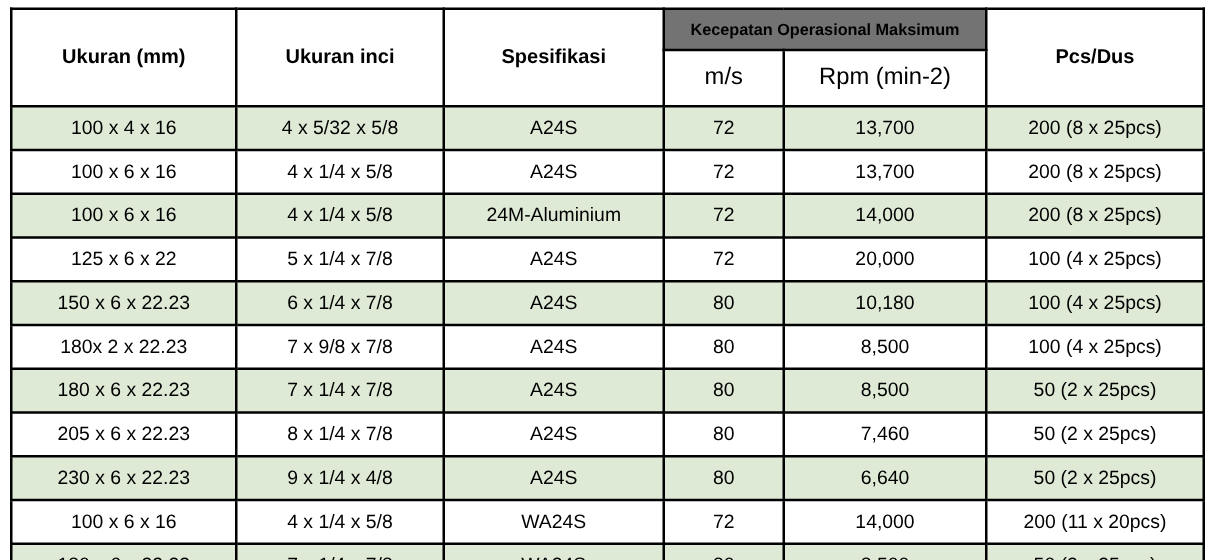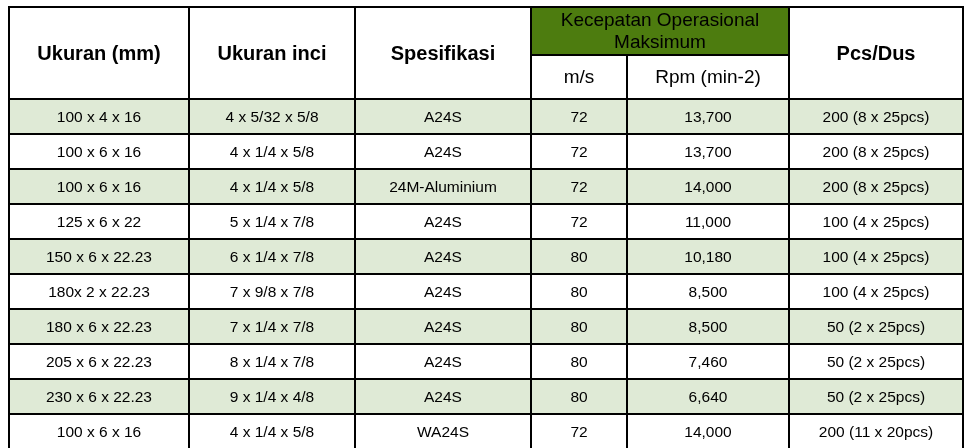--- a/index.html
+++ b/index.html
@@ -27,30 +27,30 @@
   }
   table.spec-table th,
   table.spec-table td {
     border: 2px solid #000000;
     text-align: center;
     vertical-align: middle;
     color: #000000;
   }
   
   .hdr-main {
-    font-size: 20px;
+    font-size: 16px;
     font-weight: bold;
     height: 72px;
     background: #ffffff;
     padding: 2px 4px;
   }
   .hdr-group-top {
-    font-size: 19px;
-    font-weight: normal;
-    background: #4d7c0f;
+    font-size: 13px;
+    font-weight: bold;
+    background: #737373;
     height: 28px;
     padding: 1px 4px;
   }
   .hdr-sub {
     font-size: 19px;
     font-weight: normal;
     background: #ffffff;
     height: 40px;
     padding: 1px 4px;
   }
@@ -125,21 +125,21 @@
           <td class="cell">24M-Aluminium</td>
           <td class="cell">72</td>
           <td class="cell">14,000</td>
           <td class="cell">200 (8 x 25pcs)</td>
         </tr>
         <tr class="row-plain">
           <td class="cell">125 x 6 x 22</td>
           <td class="cell">5 x 1/4 x 7/8</td>
           <td class="cell">A24S</td>
           <td class="cell">72</td>
-          <td class="cell">11,000</td>
+          <td class="cell">20,000</td>
           <td class="cell">100 (4 x 25pcs)</td>
         </tr>
         <tr class="row-shaded">
           <td class="cell">150 x 6 x 22.23</td>
           <td class="cell">6 x 1/4 x 7/8</td>
           <td class="cell">A24S</td>
           <td class="cell">80</td>
           <td class="cell">10,180</td>
           <td class="cell">100 (4 x 25pcs)</td>
         </tr>

